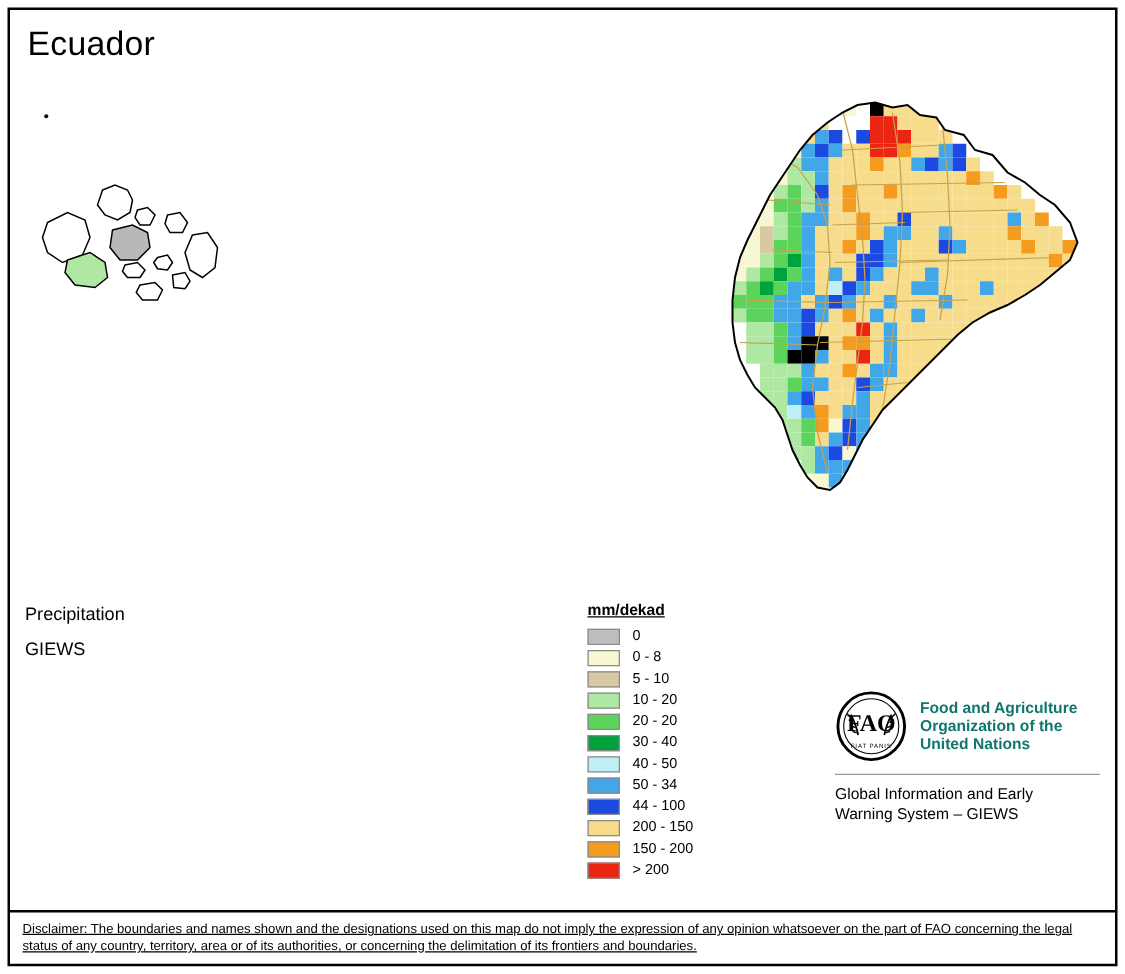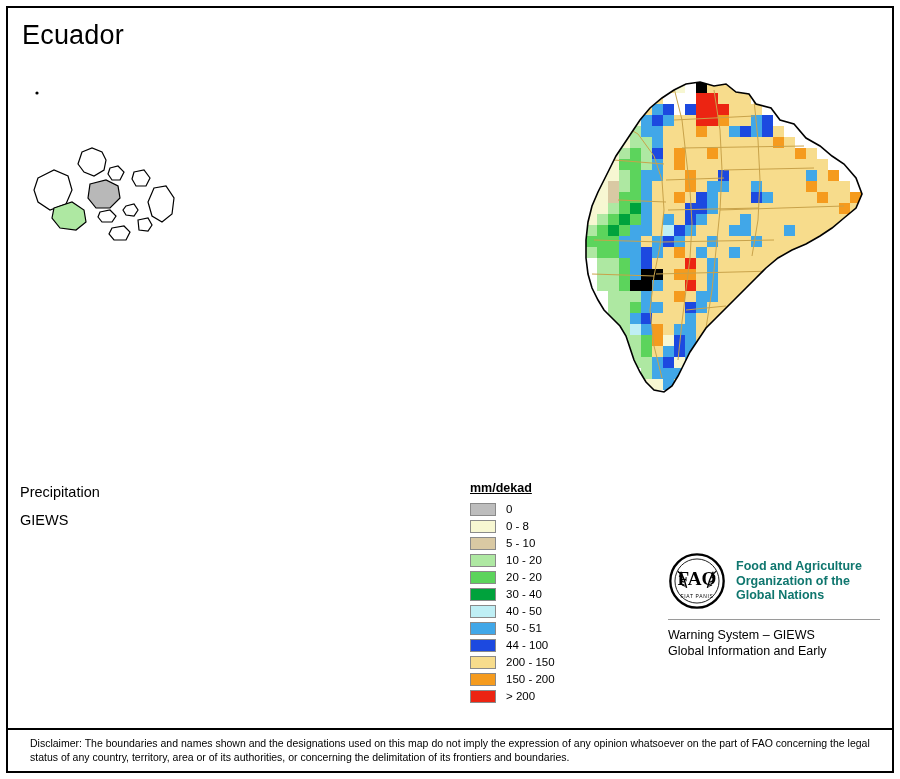--- a/index.html
+++ b/index.html
@@ -134,26 +134,27 @@
   
   #disclaimer-rule {
     position: absolute;
     left: 8px;
     top: 728px;
     width: 884px;
     border-top: 2px solid #000000;
   }
   #disclaimer {
     position: absolute;
-    left: 30px;
+    left: 18px;
     top: 736px;
     width: 850px;
     font-size: 10.5px;
     line-height: 14px;
     color: #000000;
+    text-decoration: underline;
   }
 </style>
 </head>
 <body>
 
 <div id="page">
   <div class="frame"></div>
 
   <div id="title">Ecuador</div>
 
@@ -720,21 +721,21 @@
     <div class="legend-row">
       <span class="legend-swatch" style="background:#00a23c"></span>
       <span class="legend-label">30 - 40</span>
     </div>
     <div class="legend-row">
       <span class="legend-swatch" style="background:#bfeff5"></span>
       <span class="legend-label">40 - 50</span>
     </div>
     <div class="legend-row">
       <span class="legend-swatch" style="background:#41a7e8"></span>
-      <span class="legend-label">50 - 51</span>
+      <span class="legend-label">50 - 34</span>
     </div>
     <div class="legend-row">
       <span class="legend-swatch" style="background:#1c49e0"></span>
       <span class="legend-label">44 - 100</span>
     </div>
     <div class="legend-row">
       <span class="legend-swatch" style="background:#f7dc8c"></span>
       <span class="legend-label">200 - 150</span>
     </div>
     <div class="legend-row">
@@ -759,25 +760,25 @@
         <path d="M78,34 C74,42 70,52 68,62" fill="none" stroke="#000000" stroke-width="2.5"></path>
         <path d="M78,38 L83,33 M75,45 L81,41 M72,52 L78,49 M70,59 L76,57" stroke="#000000" stroke-width="2" fill="none"></path>
 
         <text x="50" y="57" text-anchor="middle" font-family="'Liberation Serif', serif" font-size="33" font-weight="bold" fill="#000000">FAO</text>
 
         <text x="50" y="80" text-anchor="middle" font-family="'Liberation Sans', sans-serif" font-size="8.5" letter-spacing="1.2" fill="#000000">FIAT PANIS</text>
       </svg>
       <div id="fao-name">
         <div>Food and Agriculture</div>
         <div>Organization of the</div>
-        <div>Global Nations</div>
+        <div>United Nations</div>
       </div>
     </div>
     <div id="fao-rule"></div>
     <div id="giews">
+      <div>Global Information and Early</div>
       <div>Warning System – GIEWS</div>
-      <div>Global Information and Early</div>
     </div>
   </div>
 
   <div id="disclaimer-rule"></div>
   <div id="disclaimer">Disclaimer: The boundaries and names shown and the designations used on this map do not imply the expression of any opinion whatsoever on the part of FAO concerning the legal status of any country, territory, area or of its authorities, or concerning the delimitation of its frontiers and boundaries.</div>
 </div>
 
 </body></html>

